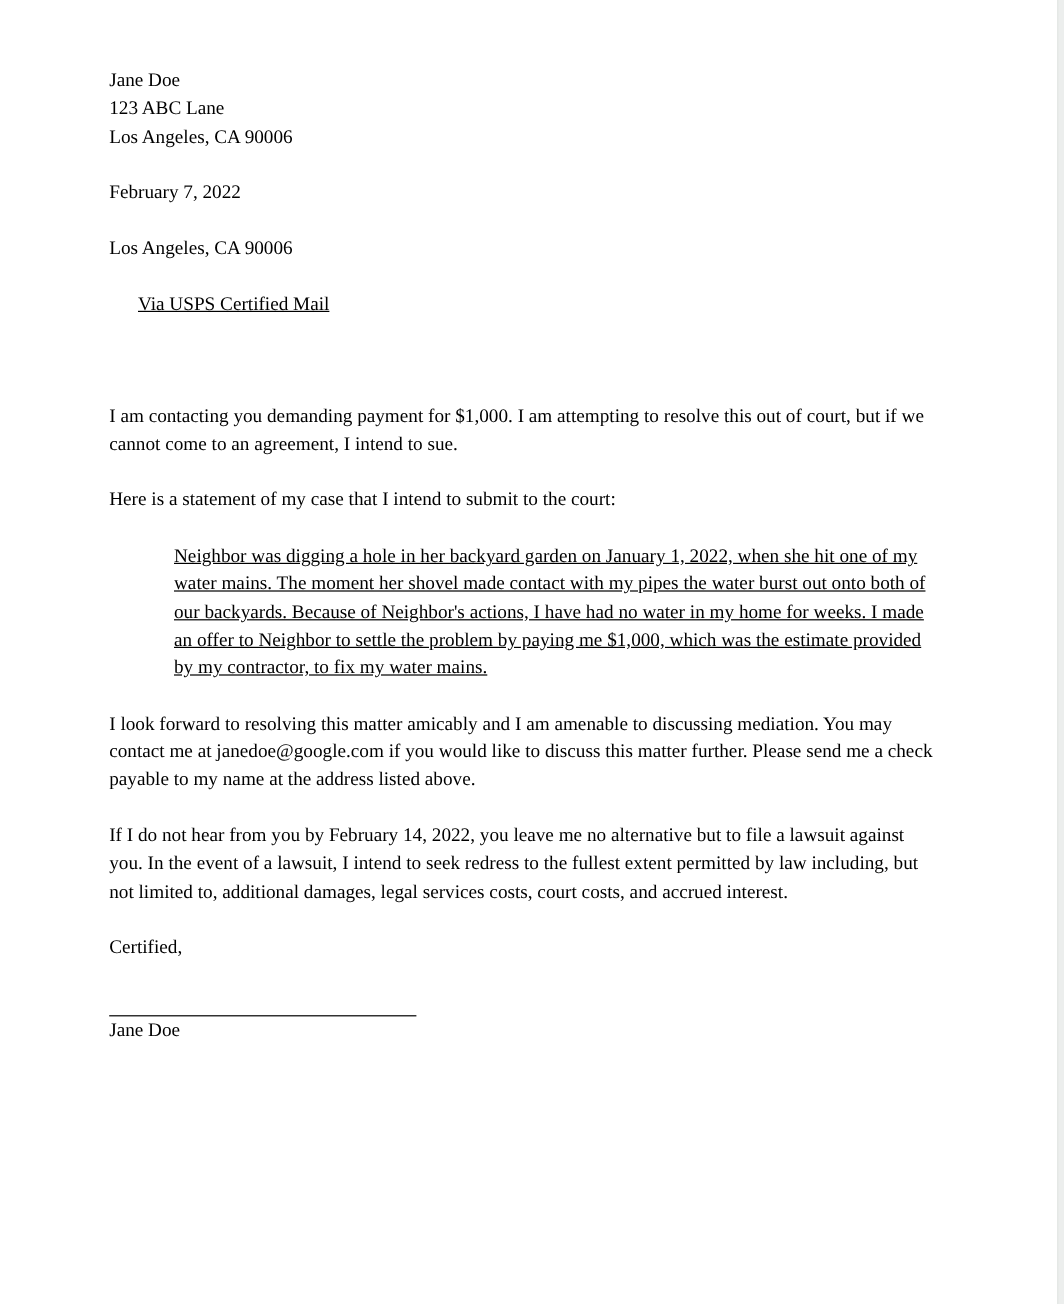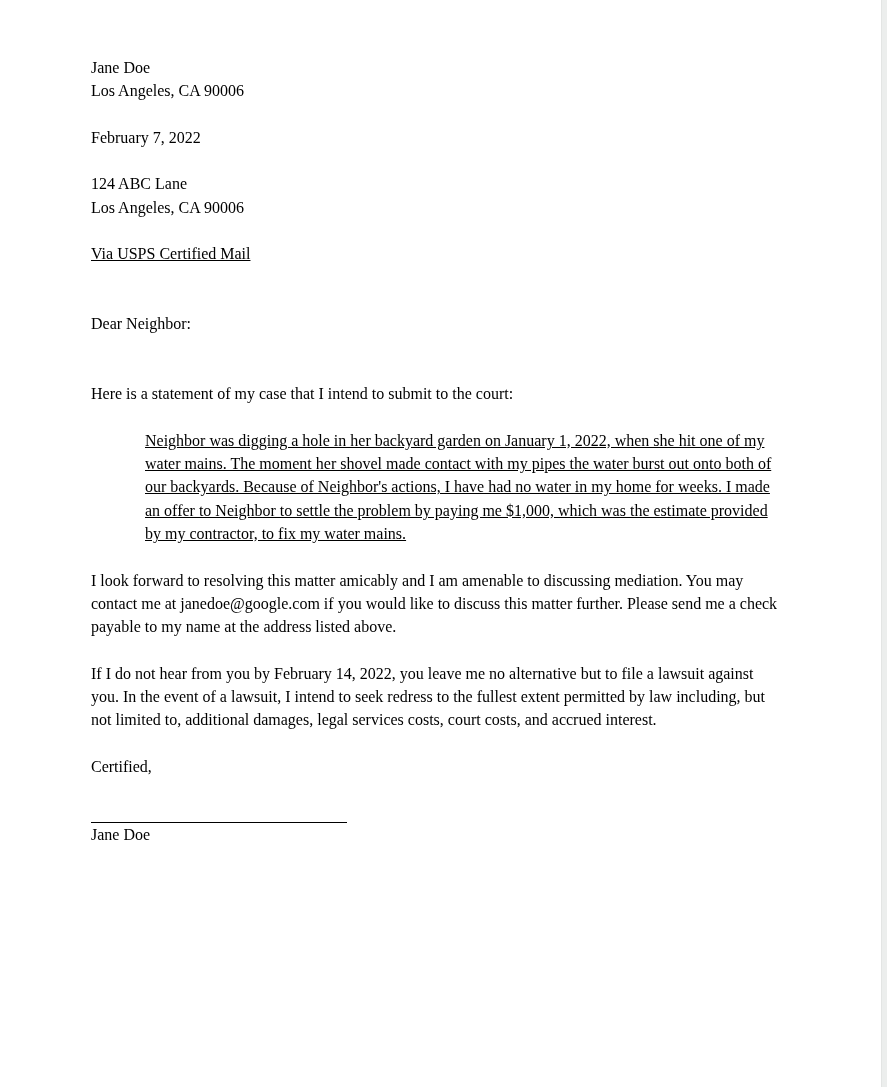--- a/index.html
+++ b/index.html
@@ -4,49 +4,49 @@
 <style>
   html, body { margin: 0; padding: 0; background: #ffffff; }
   body {
     width: 887px; height: 1087px; position: relative; overflow: hidden;
     font-family: "Liberation Serif", serif; font-size: 16px; color: #000;
   }
   .edge { position: absolute; top: 0; right: 0; width: 5px; height: 1087px; background: #eceeed; border-left: 1px solid #e3e5e4; }
   .page { position: absolute; left: 91px; top: 56px; width: 700px; line-height: 23.3px; }
   .line { display: block; white-space: nowrap; }
   .gap { height: 23.3px; }
-  .via { text-decoration: underline; }
+  .via { text-decoration: underline; margin-left: 24px; }
   .re { font-weight: bold; padding-left: 54px; }
   .para { width: 690px; }
   .quote { padding-left: 54px; width: 630px; text-decoration: underline; }
   .sigline { width: 256px; border-bottom: 1px solid #000; height: 22px; margin-top: 22px; }
 </style>
 </head>
 <body>
 
 <div class="edge"></div>
 
 <div class="page">
   <div>
     <span class="line">Jane Doe</span>
+    <span class="line">123 ABC Lane</span>
     <span class="line">Los Angeles, CA 90006</span>
   </div>
   <div class="gap"></div>
   <span class="line">February 7, 2022</span>
   <div class="gap"></div>
   <div>
-    <span class="line">124 ABC Lane</span>
     <span class="line">Los Angeles, CA 90006</span>
   </div>
   <div class="gap"></div>
   <span class="line via">Via USPS Certified Mail</span>
   <div class="gap"></div>
   <div class="gap"></div>
-  <span class="line">Dear Neighbor:</span>
   <div class="gap"></div>
+  <div class="para">I am contacting you demanding payment for $1,000. I am attempting to resolve this out of court, but if we cannot come to an agreement, I intend to sue.</div>
   <div class="gap"></div>
   <div class="para">Here is a statement of my case that I intend to submit to the court:</div>
   <div class="gap"></div>
   <div class="quote">Neighbor was digging a hole in her backyard garden on January 1, 2022, when she hit one of my water mains. The moment her shovel made contact with my pipes the water burst out onto both of our backyards. Because of Neighbor's actions, I have had no water in my home for weeks. I made an offer to Neighbor to settle the problem by paying me $1,000, which was the estimate provided by my contractor, to fix my water mains.</div>
   <div class="gap"></div>
   <div class="para">I look forward to resolving this matter amicably and I am amenable to discussing mediation. You may contact me at janedoe@google.com if you would like to discuss this matter further. Please send me a check payable to my name at the address listed above.</div>
   <div class="gap"></div>
   <div class="para">If I do not hear from you by February 14, 2022, you leave me no alternative but to file a lawsuit against you. In the event of a lawsuit, I intend to seek redress to the fullest extent permitted by law including, but not limited to, additional damages, legal services costs, court costs, and accrued interest.</div>
   <div class="gap"></div>
   <span class="line">Certified,</span>

